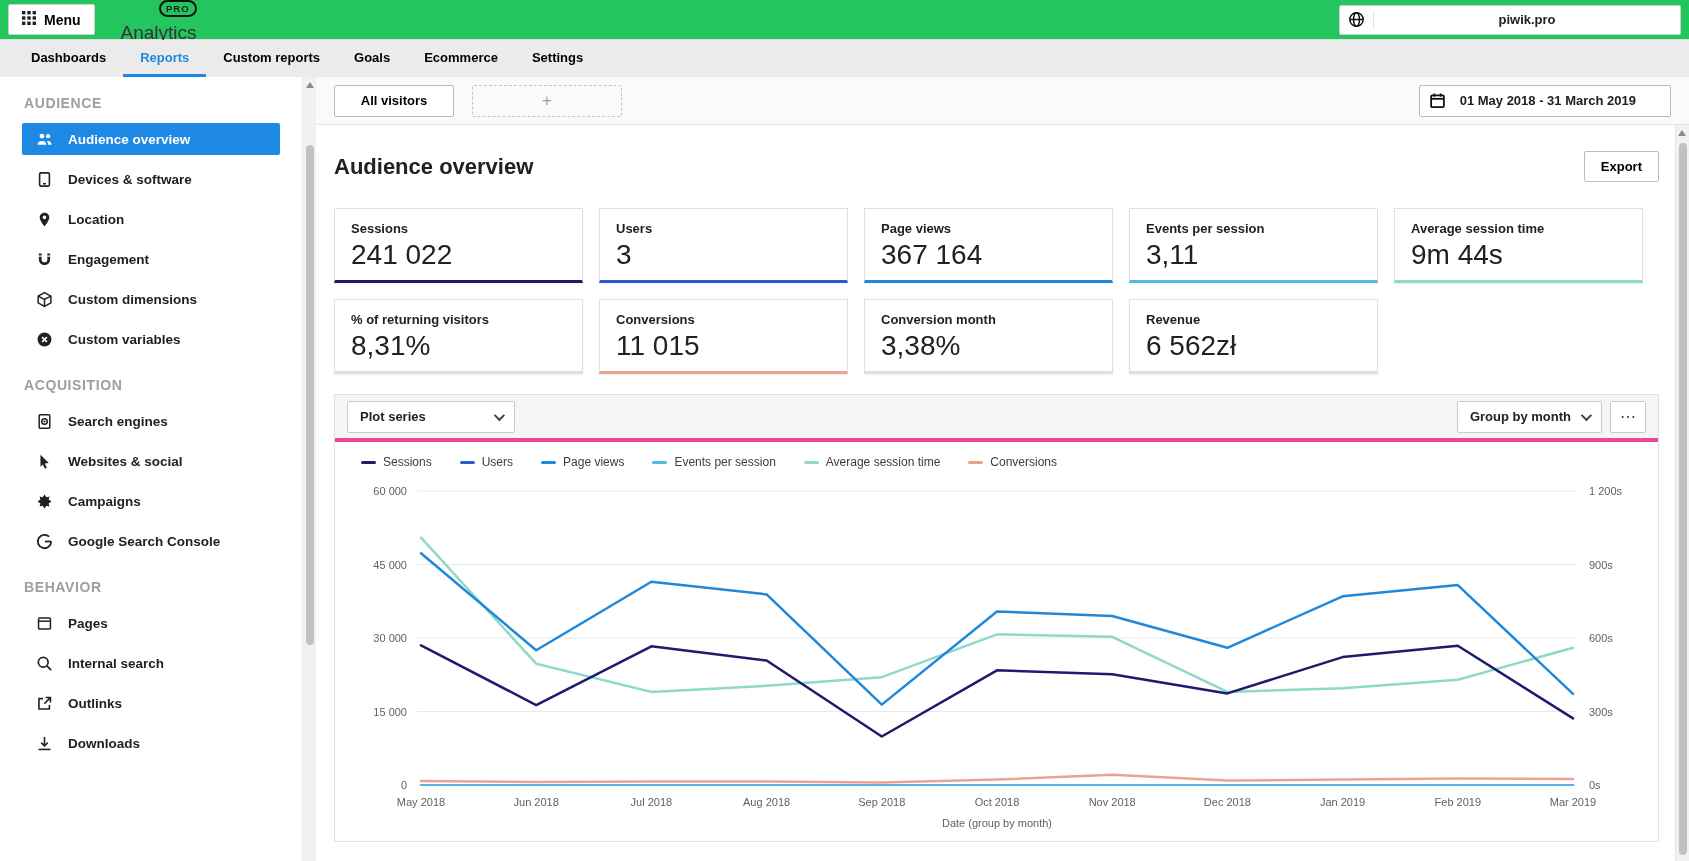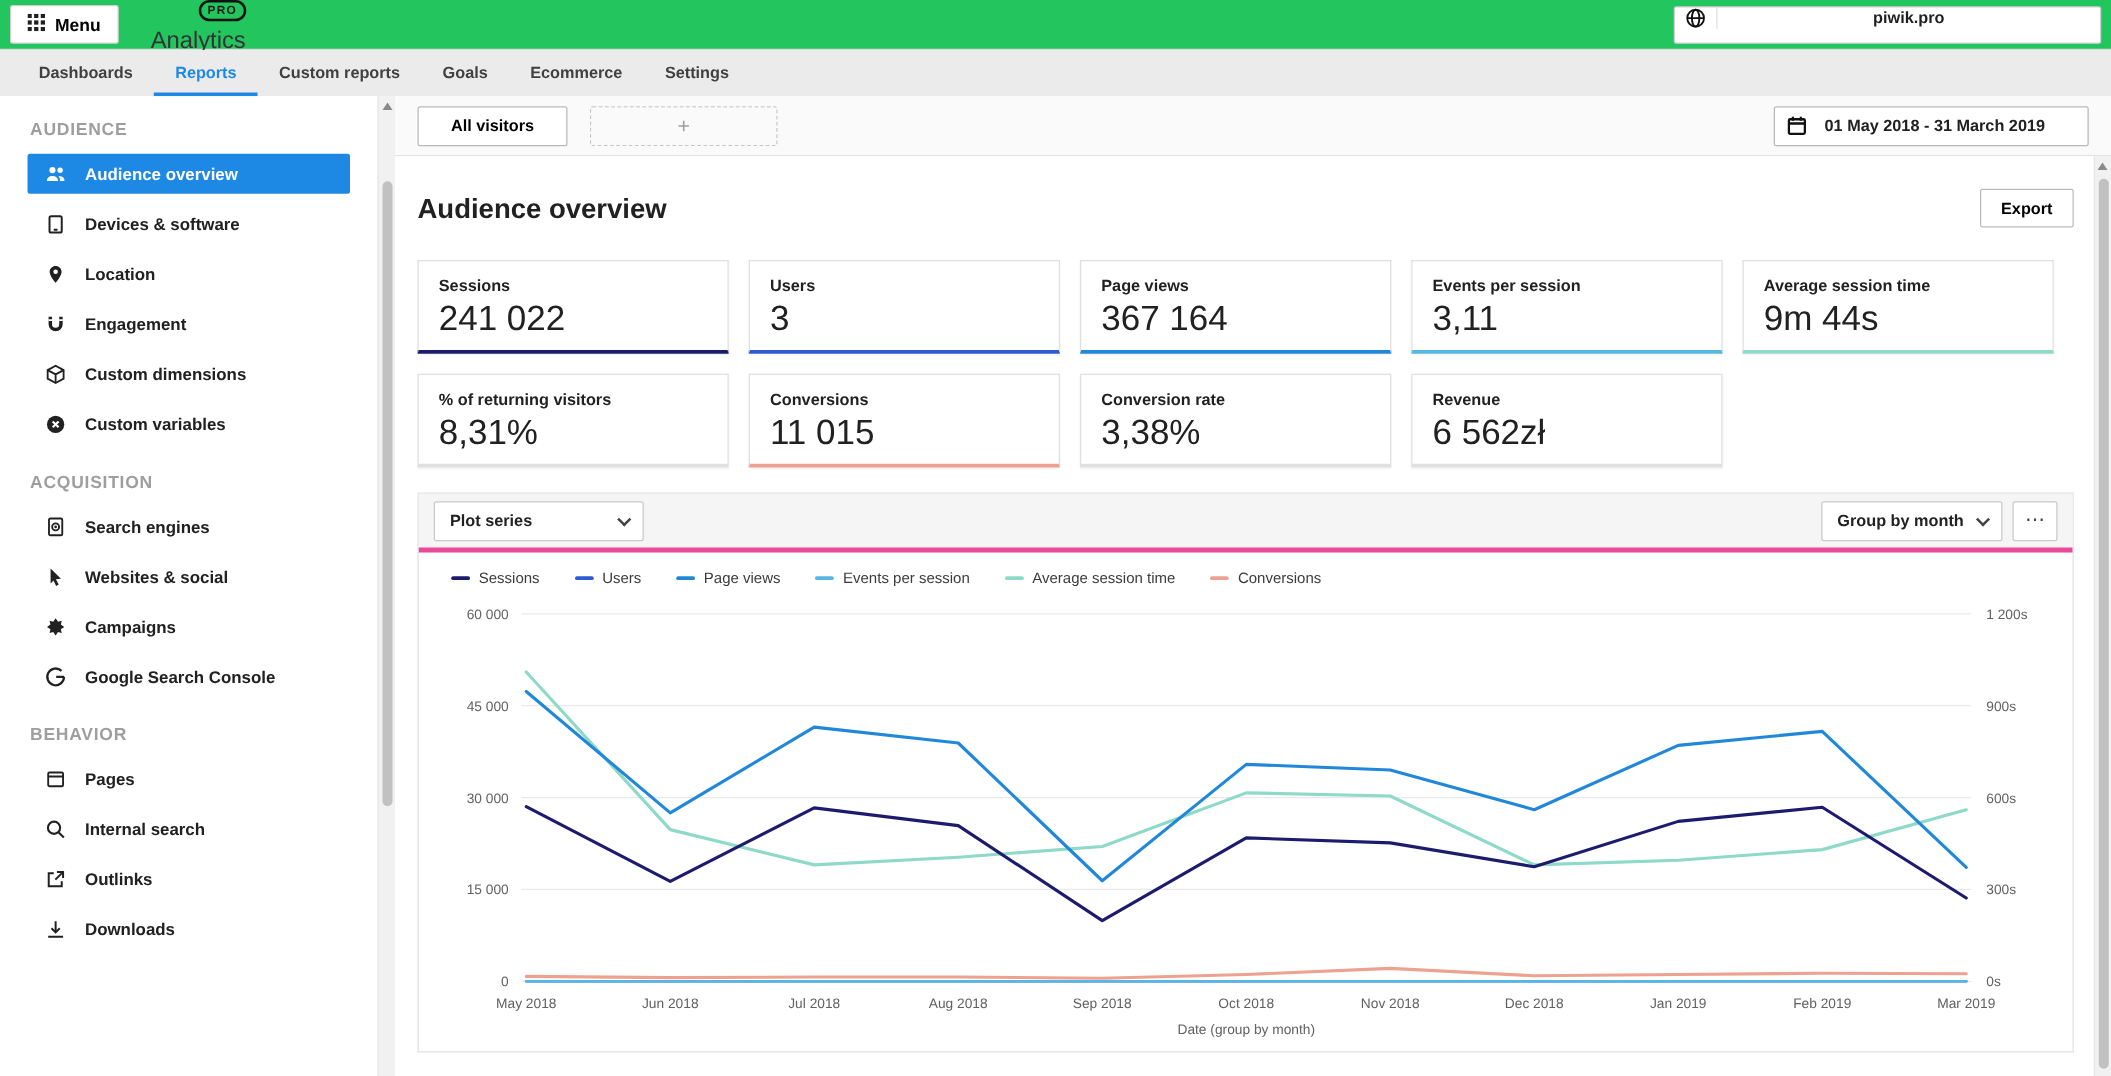--- a/index.html
+++ b/index.html
@@ -12,29 +12,29 @@
     display:flex; align-items:center; padding:0 8px; flex:0 0 auto; }
   .menu-btn { display:flex; align-items:center; gap:8px; border:1px solid #cfcfcf; border-radius:2px;
     background:#fff; height:31px; padding:0 13px; font-weight:bold; font-size:14px; cursor:pointer; }
   .brand { display:flex; align-items:flex-end; margin-left:22px; gap:5px;flex-direction:column; }
   .brand-word { font-size:19px; font-weight:800; letter-spacing:1px; }
   .brand-pill { border:2.5px solid #111; border-radius:9px; font-size:9.5px; font-weight:bold;
     padding:0px 5px; letter-spacing:1px; line-height:13px; }
   .brand-product { font-size:19px; color:#333; margin-left:4px; }
   .new-badge { background:#1e88e5; color:#fff; font-size:11px; font-weight:bold;
     padding:3px 9px; border-radius:2px; margin-left:8px; letter-spacing:.3px; }
-  .site-picker { margin-left:auto; display:flex; align-items:flex-start; border:1px solid #cfcfcf;
+  .site-picker { margin-left:auto; display:flex; align-items:center; border:1px solid #cfcfcf;
     border-radius:2px; height:30px; width:342px; background:#fff; cursor:pointer; }
   .site-globe { width:34px; display:flex; align-items:center; justify-content:center; border-right:1px solid #e0e0e0; }
   .site-name { flex:1; display:flex; align-items:center; justify-content:center; font-weight:bold; font-size:13px; }
 
   
   .tabs { height:37px; background:#ebebeb; display:flex; align-items:stretch; padding-left:14px; flex:0 0 auto; }
   .tab { display:flex; align-items:center; padding:0 17px; font-size:13px; font-weight:bold;
-    color:#404040; border-bottom:3px solid transparent; cursor:pointer; }
+    color:#000000; border-bottom:3px solid transparent; cursor:pointer; }
   .tab.active { color:#1e88e5; border-bottom-color:#1e88e5; }
 
   
   .app-body { flex:1; display:flex; min-height:0; }
 
   
   .sidebar { width:302px; background:#fff; flex:0 0 auto; overflow:hidden; padding-top:18px; }
   .sb-section-title { font-size:14px; font-weight:bold; color:#9e9e9e; letter-spacing:.6px;
     padding:0 0 4px 24px; margin-top:22px; }
   .sb-section-title:first-child { margin-top:0; }
@@ -362,21 +362,21 @@
         <div class="kpi-row second">
             <div class="kpi-card">
               <div class="kpi-label">% of returning visitors</div>
               <div class="kpi-value">8,31%</div>
             </div>
             <div class="kpi-card" style="border-bottom-color: rgb(237, 162, 145);">
               <div class="kpi-label">Conversions</div>
               <div class="kpi-value">11 015</div>
             </div>
             <div class="kpi-card">
-              <div class="kpi-label">Conversion rate</div>
+              <div class="kpi-label">Conversion month</div>
               <div class="kpi-value">3,38%</div>
             </div>
             <div class="kpi-card">
               <div class="kpi-label">Revenue</div>
               <div class="kpi-value">6 562zł</div>
             </div>
           </div>
 
         <div class="chart-panel">
           <div class="chart-toolbar">

